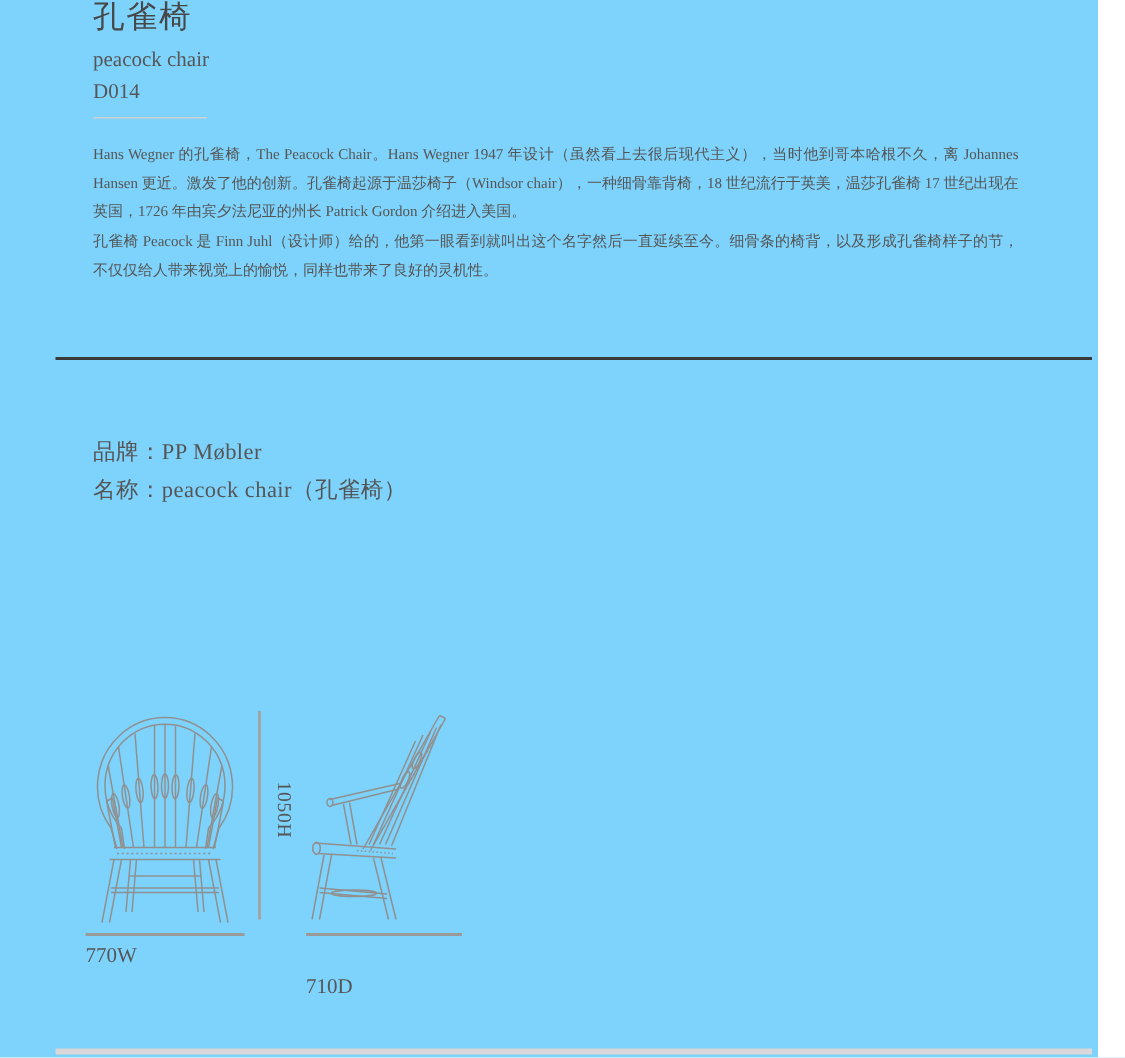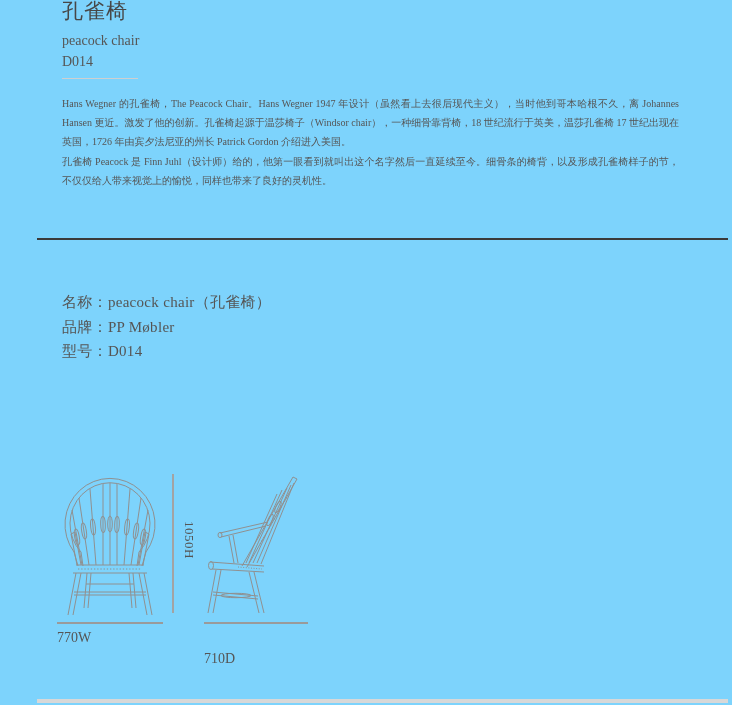--- a/index.html
+++ b/index.html
@@ -41,23 +41,22 @@
   <div class="abs rule-small"></div>
 
   <div class="abs description">
     <p>Hans Wegner 的孔雀椅，The Peacock Chair。Hans Wegner 1947 年设计（虽然看上去很后现代主义），当时他到哥本哈根不久，离 Johannes Hansen 更近。激发了他的创新。孔雀椅起源于温莎椅子（Windsor chair），一种细骨靠背椅，18 世纪流行于英美，温莎孔雀椅 17 世纪出现在英国，1726 年由宾夕法尼亚的州长 Patrick Gordon 介绍进入美国。</p>
     <p>孔雀椅 Peacock 是 Finn Juhl（设计师）给的，他第一眼看到就叫出这个名字然后一直延续至今。细骨条的椅背，以及形成孔雀椅样子的节，不仅仅给人带来视觉上的愉悦，同样也带来了良好的灵机性。</p>
   </div>
 
   <div class="abs divider-dark"></div>
 
   <div class="abs spec-list">
+    <div>品牌：PP Møbler</div>
     <div>名称：peacock chair（孔雀椅）</div>
-    <div>品牌：PP Møbler</div>
-    <div>型号：D014</div>
   </div>
 
   <svg class="chair-svg front-view" width="112" height="150" viewBox="0 0 112 150">
     <path d="M 20 80 A 45 46 0 1 1 92 80"></path>
     <path d="M 27 80 A 40 41 0 1 1 85 80"></path>
     <line x1="20" y1="80" x2="24" y2="94"></line>
       <line x1="92" y1="80" x2="88" y2="94"></line>
     <line x1="27" y1="80" x2="29" y2="94"></line>
       <line x1="85" y1="80" x2="83" y2="94"></line>
     <line x1="28" y1="93" x2="18" y2="38"></line>

